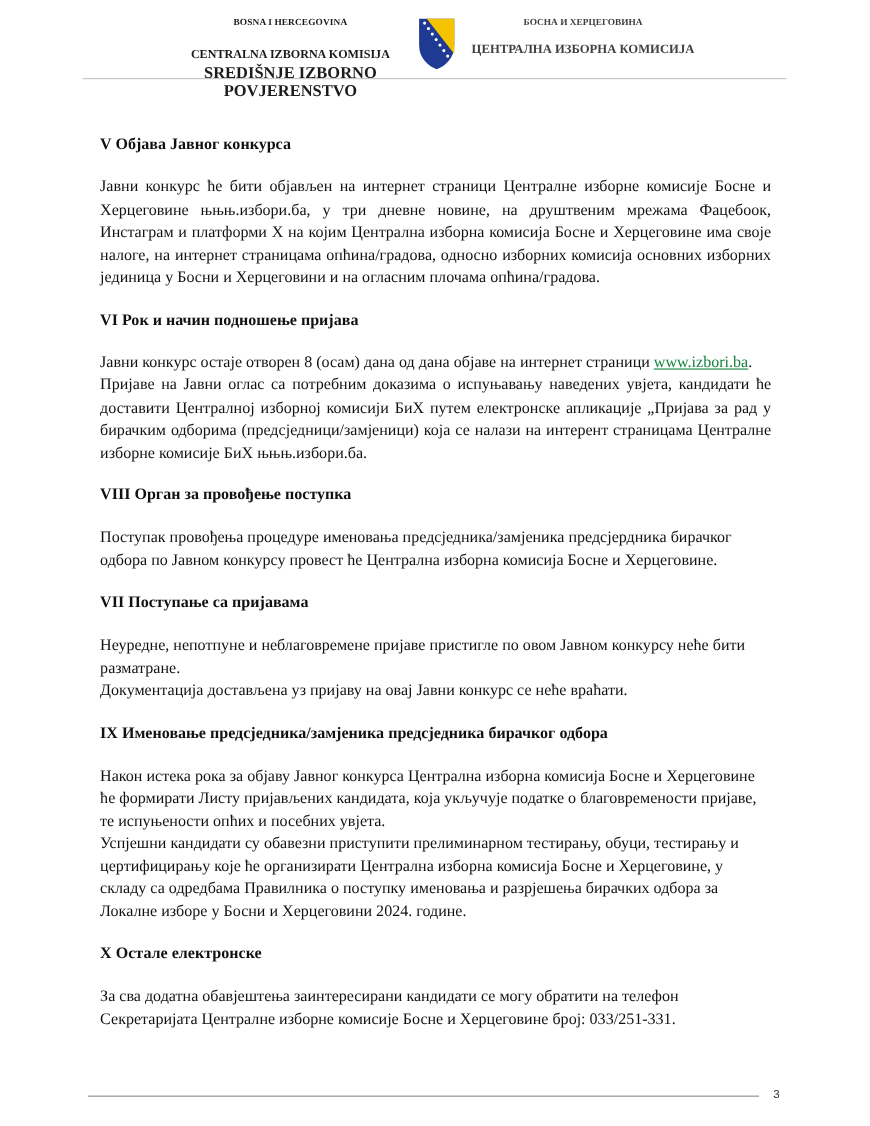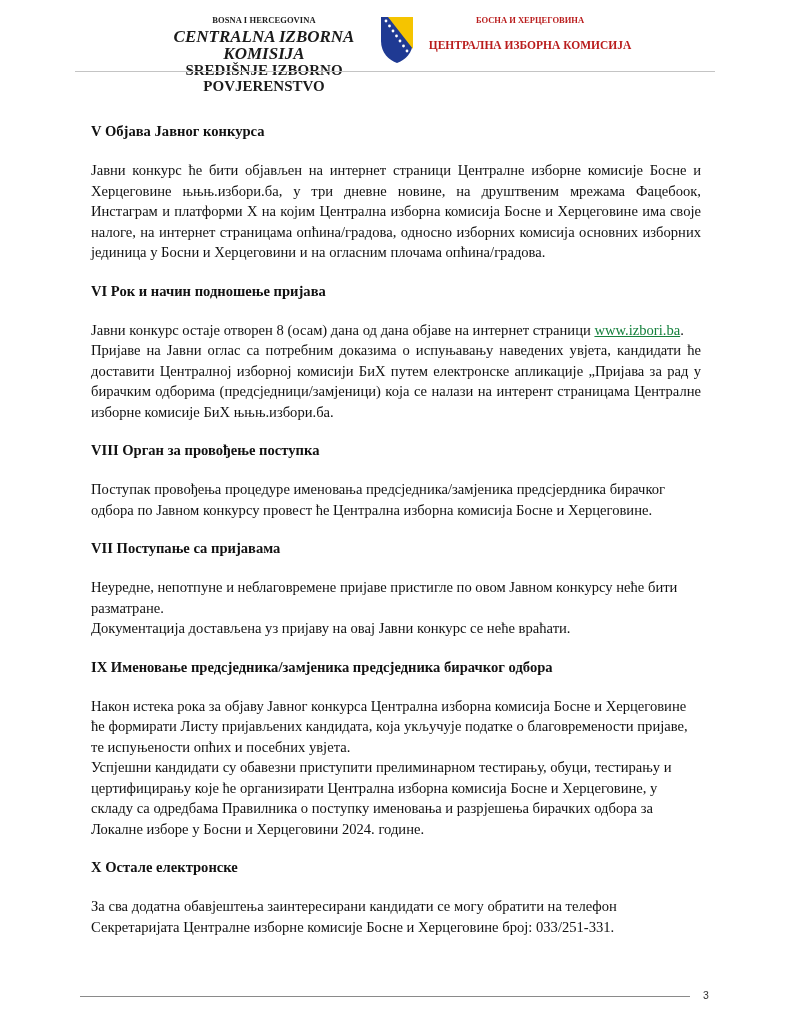--- a/index.html
+++ b/index.html
@@ -26,31 +26,31 @@
       position: absolute;
       left: 150px;
       top: 14px;
       width: 228px;
       text-align: center;
       font-family: "Liberation Serif", serif;
       font-weight: bold;
       color: #1b1b1b;
     }
     .hdr-left .l1 { font-size: 8.5px; line-height: 12px; letter-spacing: 0.1px; }
-    .hdr-left .l2 { font-size: 17px; line-height: 17px; margin-top: 2px; font-style: italic; }
+    .hdr-left .l2 { font-size: 11px; line-height: 17px; margin-top: 16px; }
     .hdr-left .l3 { font-size: 15px; line-height: 16px; }
     .hdr-right {
       position: absolute;
       left: 425px;
       top: 14px;
       width: 210px;
       text-align: center;
       font-family: "Liberation Serif", serif;
       font-weight: bold;
-      color: #b91c1c;
+      color: #404040;
     }
     .hdr-right .r1 { font-size: 8.5px; line-height: 12px; }
     .hdr-right .r2 { font-size: 11.5px; line-height: 17px; margin-top: 11px; }
     .coat {
       position: absolute;
       left: 379px;
       top: 15px;
       width: 36px;
       height: 50px;
     }

